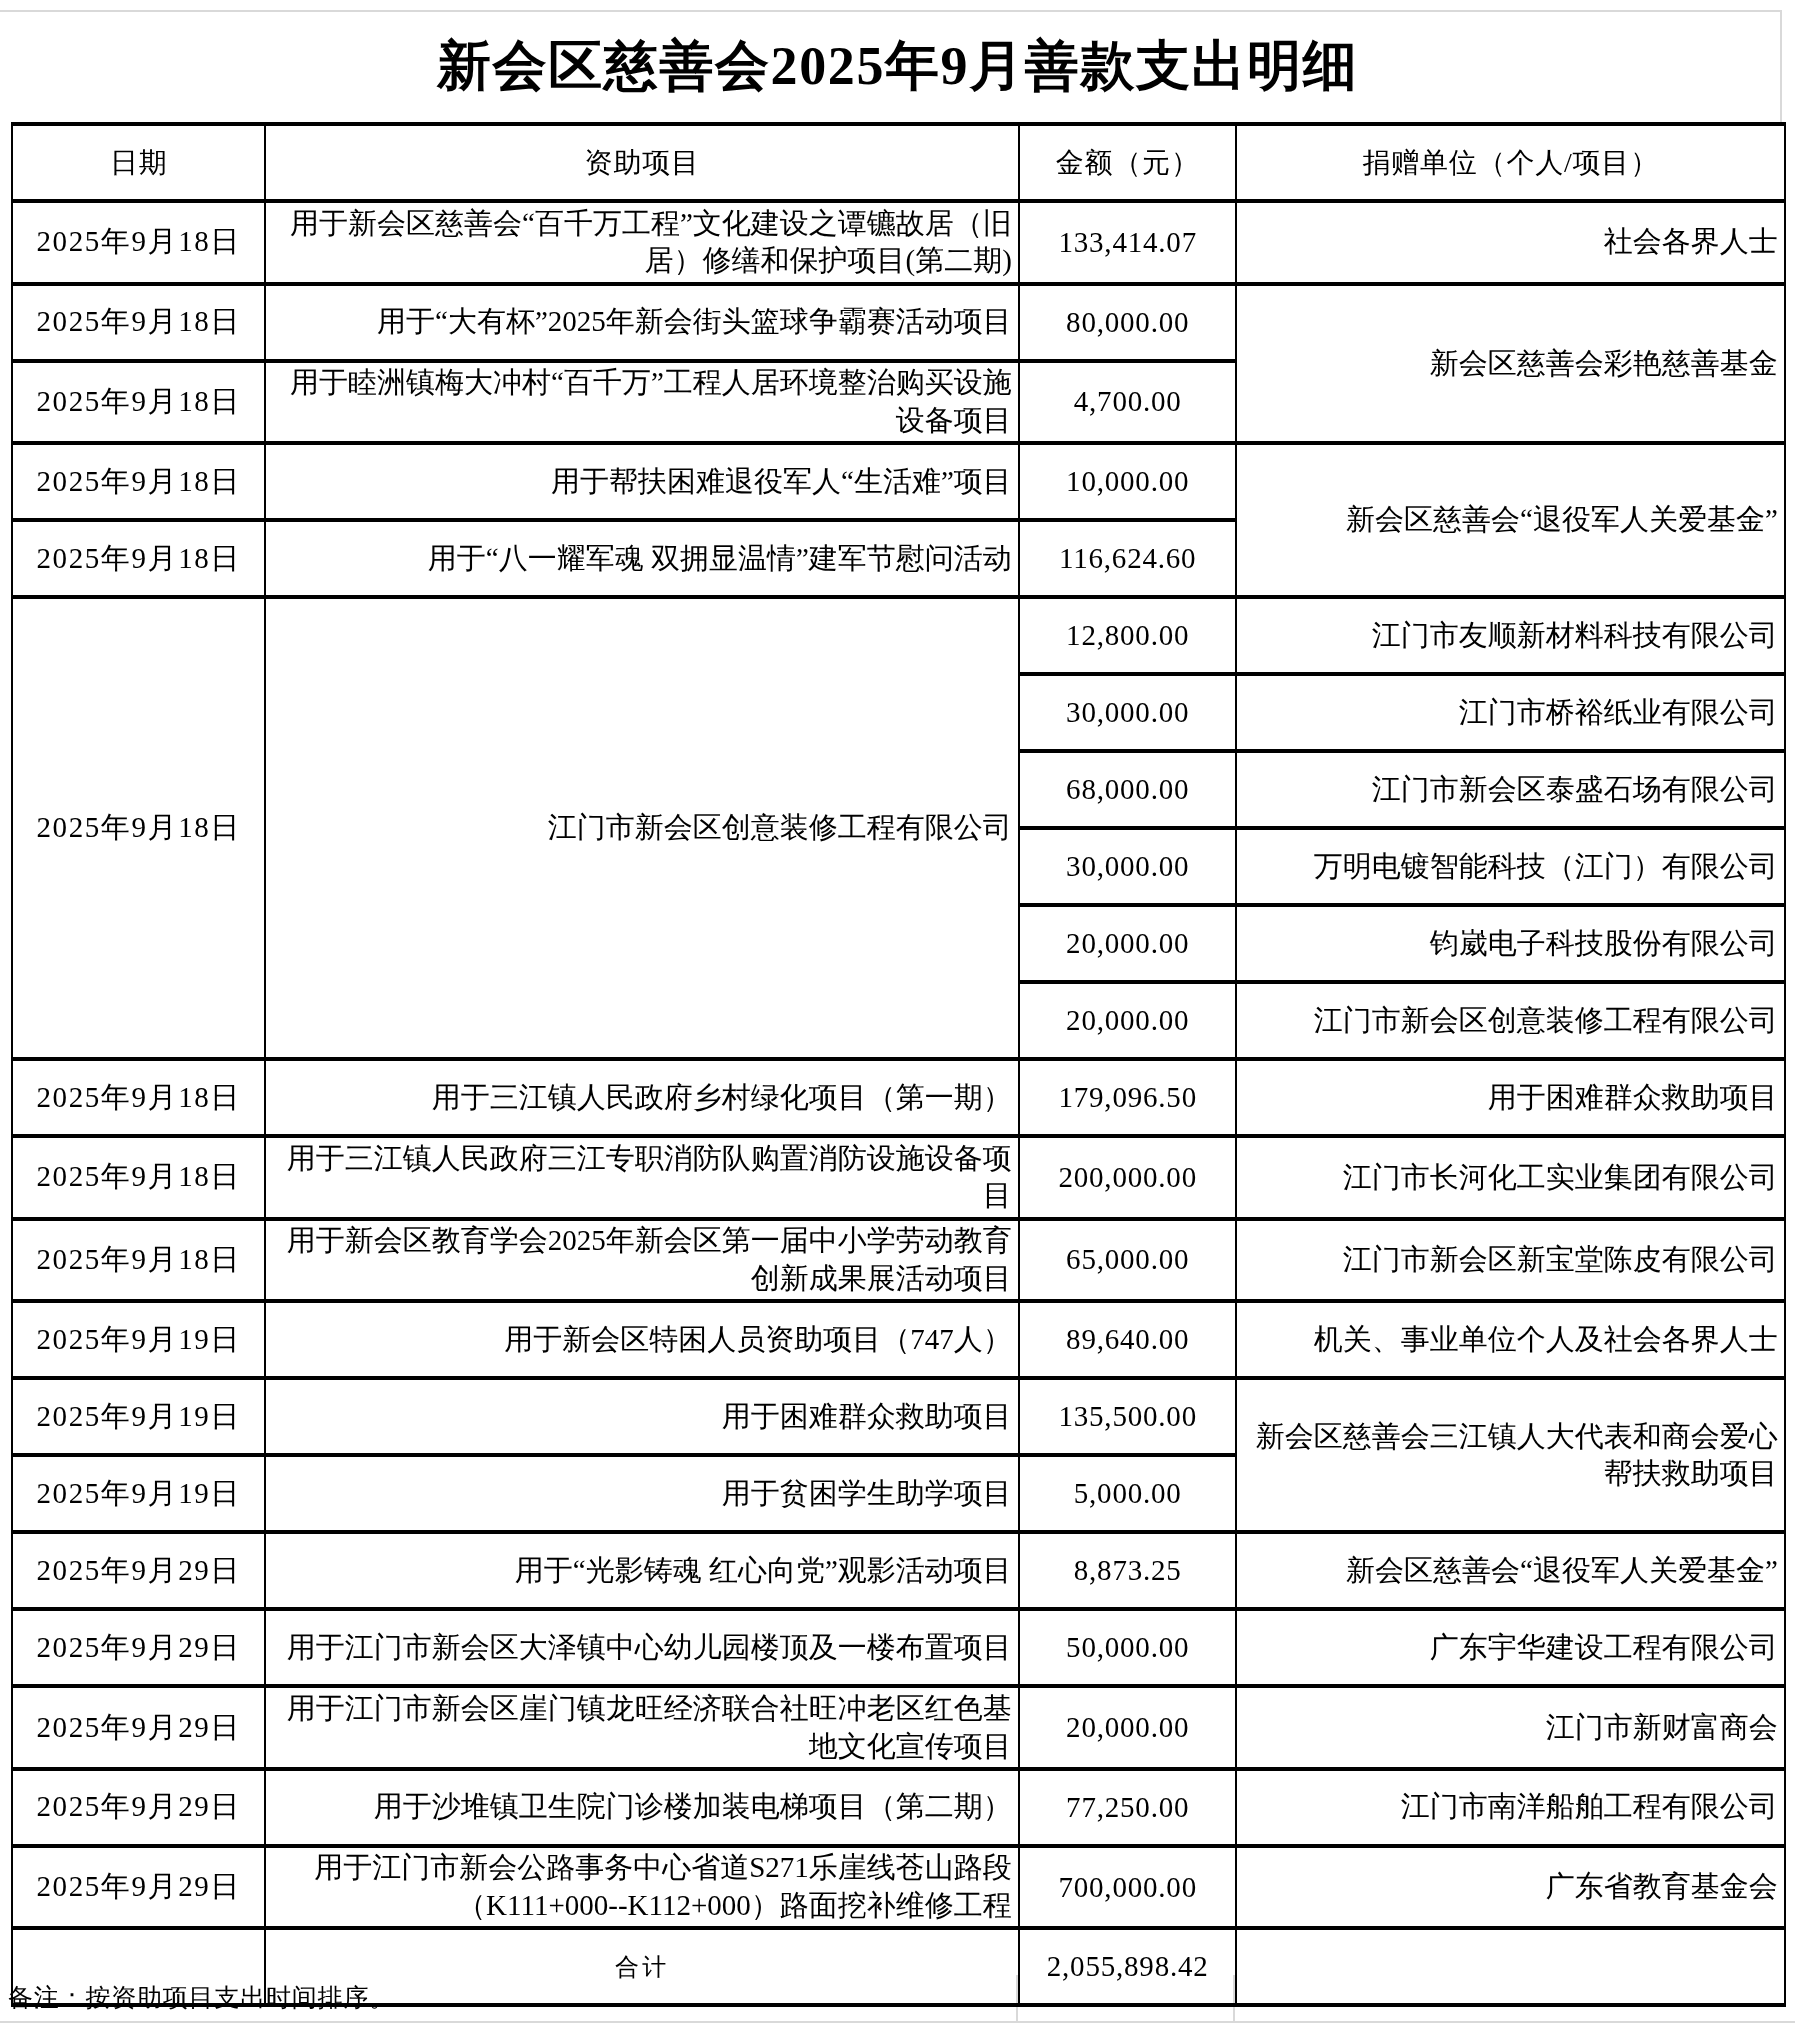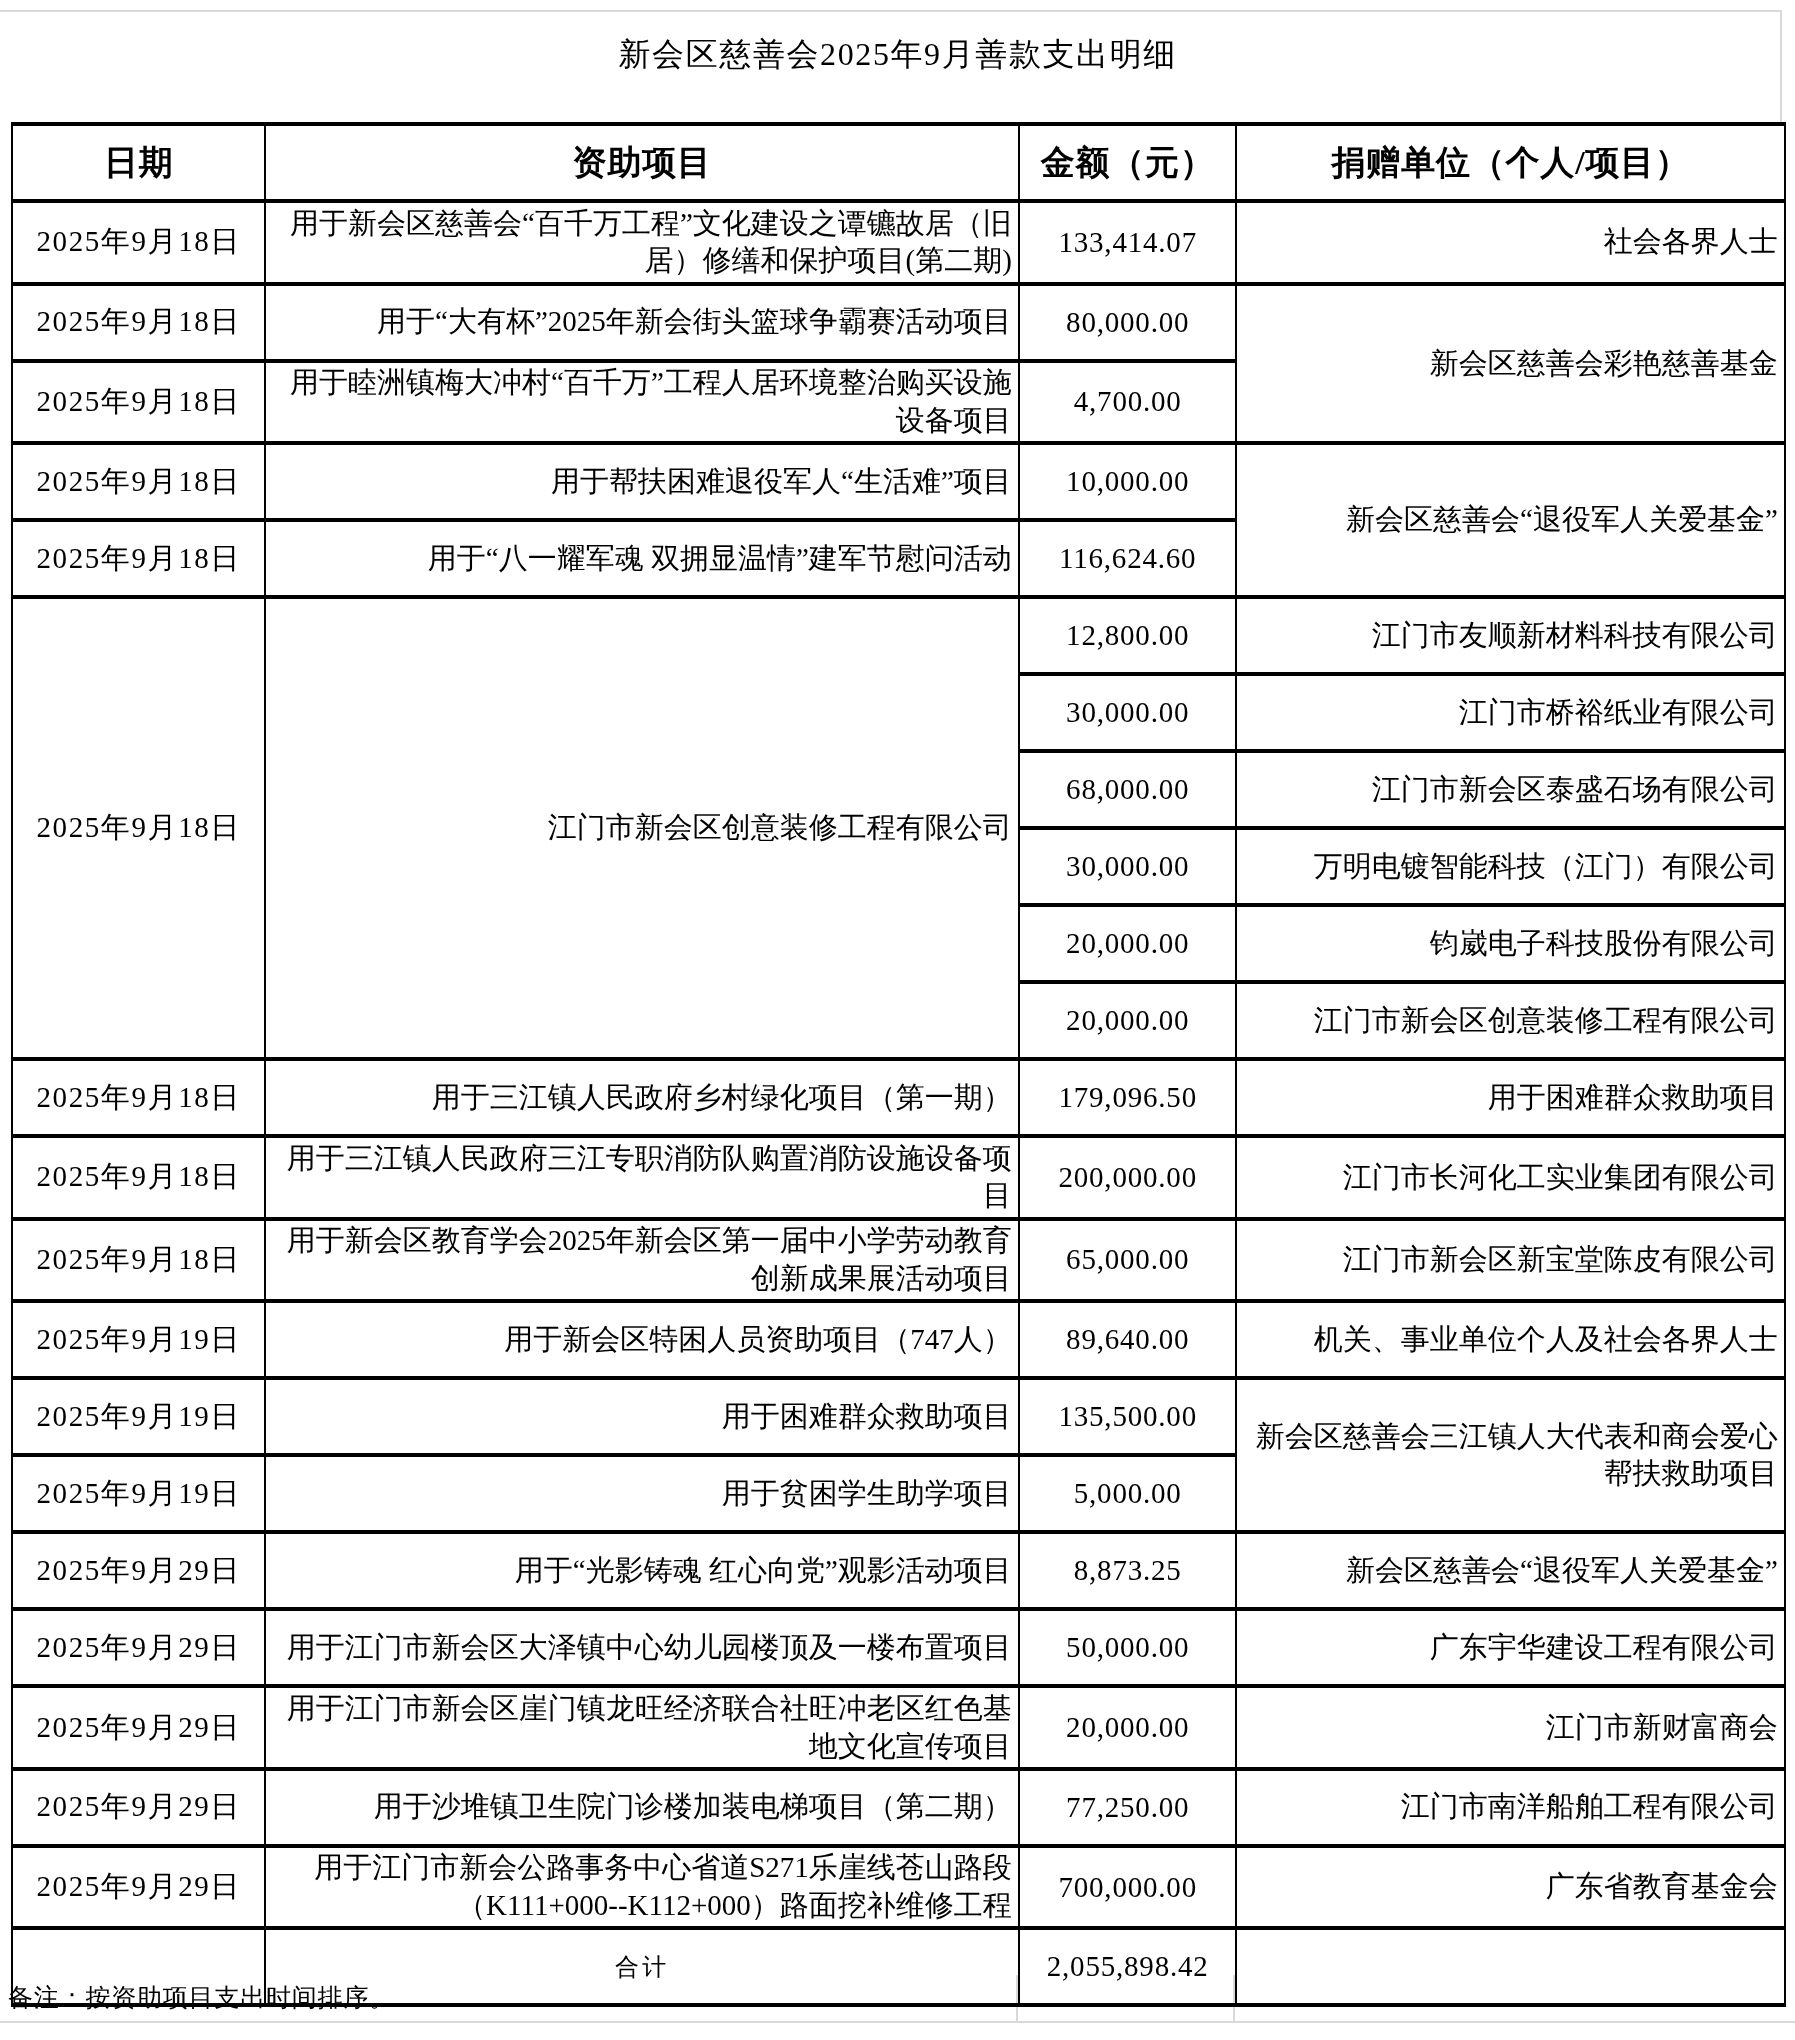--- a/index.html
+++ b/index.html
@@ -13,42 +13,42 @@
   }
   
   .gl{position:absolute;background:#d9d9d9;}
   .gl-top{left:0;top:10.4px;width:1781px;height:1.6px;}
   .gl-right-title{left:1780px;top:10.4px;width:1.6px;height:112px;}
   .gl-bottom{left:0;top:2021px;width:1795px;height:2.4px;}
   .gl-foot-v1{left:1016px;top:1975px;width:1.6px;height:47px;}
   .gl-foot-v2{left:1233px;top:1975px;width:1.6px;height:47px;}
 
   .title{
-    position:absolute;left:11.2px;top:1px;width:1773px;height:107px;
+    position:absolute;left:11.2px;top:13px;width:1773px;height:107px;
     display:flex;align-items:center;justify-content:center;
-    font-size:32px;font-weight:normal;letter-spacing:1.6px;
+    font-size:54px;font-weight:bold;letter-spacing:1.6px;
   }
 
   table.main{
     position:absolute;left:11.2px;top:122px;width:1773px;
     border-collapse:collapse;table-layout:fixed;
     font-size:29px;
   }
   table.main th, table.main td{
     border-left:2.4px solid #000;
     border-right:2.4px solid #000;
     border-top:4px solid #000;
     border-bottom:4px solid #000;
     padding:1.6px 6.4px;
     vertical-align:middle;
     overflow:hidden;
   }
   table.main tr{height:77px;}
   table.main th{
-    font-weight:bold;font-size:34px;text-align:center;letter-spacing:0.8px;
+    font-weight:normal;font-size:28px;text-align:center;letter-spacing:0.8px;
   }
   td.date{text-align:center;letter-spacing:1.6px;white-space:nowrap;}
   td.project{text-align:right;line-height:1.3;padding-left:11.2px;padding-right:8px;}
   td.amount{text-align:center;letter-spacing:0.8px;white-space:nowrap;}
   td.donor{text-align:right;line-height:1.3;}
   td.total{text-align:center;font-size:24px;letter-spacing:3.2px;}
   td.empty{}
 
   .footnote{
     position:absolute;left:8px;top:1973px;width:1604px;height:48px;

